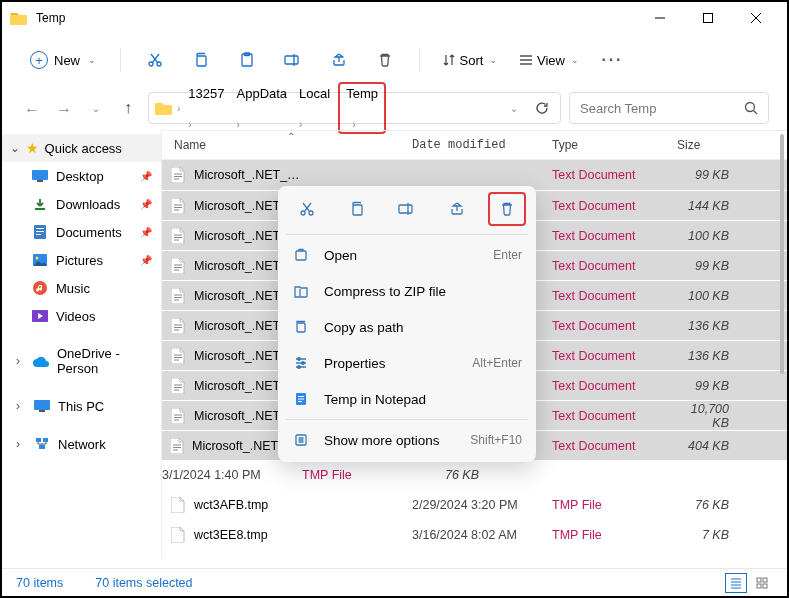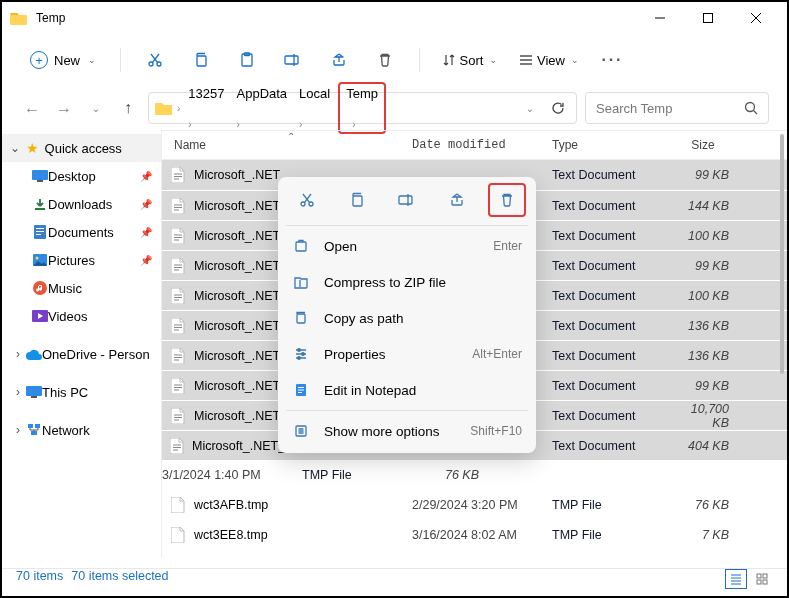--- a/index.html
+++ b/index.html
@@ -24,71 +24,71 @@
 
 
 .addr-row { height: 44px; display: flex; align-items: center; padding: 0 18px; gap: 8px; }
 .nav-btn { width: 24px; height: 24px; display: flex; align-items: center; justify-content: center; color: #888; font-size: 16px; cursor: default; }
 .nav-btn.enabled { color: #444; }
 .addr-box { flex: 1; height: 32px; border: 1px solid #ddd; border-radius: 4px; display: flex; align-items: center; padding: 0 6px; gap: 4px; }
 .crumb { display: inline-flex; gap: 18px; font-size: 13px; padding: 2px 4px; cursor: default; flex-direction: column; }
 .crumb-chev { color: #888; font-size: 10px; }
 .crumb-hl { border: 2.5px solid #e03a3a; border-radius: 4px; padding: 2px 6px; }
 .addr-spacer { flex: 1; }
-.search-box { width: 184px; height: 32px; border: 1px solid #ddd; border-radius: 4px; display: flex; align-items: center; padding: 0 10px; justify-content: space-between; }
+.search-box { width: 200px; height: 32px; border: 1px solid #ddd; border-radius: 4px; display: flex; align-items: center; padding: 0 10px; justify-content: space-between; }
 .search-text { color: #777; font-size: 13px; }
 .search-icon { color: #666; font-size: 13px; }
 
 
 .main { display: flex; height: 428px; position: relative; }
 
 
 .navpane { width: 160px; background: #fff; border-right: 1px solid #eee; padding-top: 4px; font-size: 13px; }
 .nav-header { display: flex; align-items: center; gap: 6px; padding: 6px 8px; background: #f2f2f2; }
-.nav-item { display: flex; align-items: center; padding: 6px 8px 6px 30px; }
+.nav-item { display: flex; align-items: center; gap: 8px; padding: 6px 8px 6px 30px; }
 .nav-item.lvl1 { padding-left: 14px; }
 .star-ic { color: #f5b301; font-size: 14px; }
 .pin-ic { color: #999; font-size: 10px; margin-left: auto; }
 .nav-fico { width: 16px; height: 16px; display: inline-flex; align-items: center; justify-content: center; font-size: 13px; }
 .chev { color: #555; font-size: 12px; width: 10px; }
 
 
 .filepane { flex: 1; position: relative; overflow: hidden; }
 .cols { display: flex; height: 30px; align-items: center; border-top: 1px solid #eee; border-bottom: 1px solid #eee; font-size: 12px; color: #444; }
 .col-name { width: 250px; padding-left: 12px; position: relative; }
 .col-date { width: 140px; font-family: Liberation Mono, monospace; }
 .col-type { width: 125px; }
-.col-size { width: 60px; text-align: center; padding-right: 8px; }
+.col-size { width: 60px; text-align: left; padding-right: 8px; }
 .sort-caret { position: absolute; left: 50%; top: -7px; font-size: 10px; color: #666; }
 .rows { font-size: 12.5px; }
 .row { display: flex; height: 30px; align-items: center; }
 .row.sel { background: #d9d9d9; }
 .row.sel + .row.sel { border-top: 1px solid #fff; }
 .file-ic { width: 16px; height: 16px; margin: 0 8px 0 4px; display: inline-flex; align-items: center; justify-content: center; }
 .fn { width: 250px; display: flex; align-items: center; padding-left: 4px; white-space: nowrap; overflow: hidden; text-overflow: ellipsis; }
 .fd { width: 140px; color: #444; }
-.ft { width: 125px; color: #0f172a; }
+.ft { width: 125px; color: #be185d; }
 .fs { width: 60px; text-align: right; padding-right: 8px; color: #444; font-style: italic; }
 
 
 .vscroll { position: absolute; right: 0; top: 4px; bottom: 4px; width: 12px; }
 .vscroll .thumb { position: absolute; top: 0; width: 4px; right: 3px; height: 240px; background: #bbb; border-radius: 2px; }
 
 
-.ctxmenu { position: absolute; left: 276px; top: 175px; width: 258px; background: #f7f7f7; border-radius: 8px; box-shadow: 0 8px 24px rgba(0,0,0,0.18); overflow: hidden; z-index: 50; padding-bottom: 4px; }
+.ctxmenu { position: absolute; left: 276px; top: 184px; width: 258px; background: #f7f7f7; border-radius: 8px; box-shadow: 0 8px 24px rgba(0,0,0,0.18); overflow: hidden; z-index: 50; padding-bottom: 4px; }
 .ctx-icons { display: flex; align-items: center; justify-content: space-around; height: 46px; padding: 0 4px; }
 .ctx-ib { width: 38px; height: 34px; display: inline-flex; align-items: center; justify-content: center; color: #3a78b5; font-size: 15px; border-radius: 4px; }
 .ctx-ib.hl { border: 2.5px solid #e03a3a; }
 .ctx-sep { height: 1px; background: #e0e0e0; margin: 2px 8px; }
 .ctx-item { display: flex; align-items: center; height: 36px; padding: 0 14px; gap: 14px; font-size: 13.5px; }
 .ctx-item .k { margin-left: auto; color: #777; font-size: 12px; }
 .ctx-ico { width: 18px; display: inline-flex; align-items: center; justify-content: center; color: #3a78b5; font-size: 14px; }
 
 
-.status { position: absolute; bottom: 0; left: 0; right: 0; height: 28px; border-top: 1px solid #e8e8e8; display: flex; align-items: flex-start; padding: 0 14px; font-size: 12.5px; color: #1a6fc9; gap: 8px; }
+.status { position: absolute; bottom: 0; left: 0; right: 0; height: 28px; border-top: 1px solid #e8e8e8; display: flex; align-items: center; padding: 0 14px; font-size: 12.5px; color: #1a6fc9; gap: 32px; }
 .status-right { margin-left: auto; display: flex; gap: 4px; }
 .view-toggle { width: 22px; height: 20px; display: inline-flex; align-items: center; justify-content: center; border: 1px solid transparent; font-size: 12px; color: #555; }
 .view-toggle.active { border: 1.5px solid #1a6fc9; color: #1a6fc9; }
 
 svg { display: block; }
 </style>
 </head>
 <body>
 
 <div class="titlebar">
@@ -644,21 +644,21 @@
       </div>
       <div class="ctx-item">
         <span class="ctx-ico">
           <svg width="14" height="14" viewBox="0 0 14 14">
             <rect x="2" y="1" width="10" height="12" rx="1" fill="#2e8ae6"></rect>
             <rect x="4" y="4" width="6" height="1" fill="#fff"></rect>
             <rect x="4" y="6.5" width="6" height="1" fill="#fff"></rect>
             <rect x="4" y="9" width="4" height="1" fill="#fff"></rect>
           </svg>
         </span>
-        <span>Edit in Notepad</span>
+        <span>Temp in Notepad</span>
       </div>
       <div class="ctx-sep"></div>
       <div class="ctx-item">
         <span class="ctx-ico">
           <svg width="14" height="14" viewBox="0 0 14 14" fill="none" stroke="#3a78b5" stroke-width="1.3">
             <rect x="2" y="2" width="10" height="10" rx="1"></rect>
             <line x1="4.5" y1="5" x2="9.5" y2="5"></line>
             <line x1="4.5" y1="7" x2="9.5" y2="7"></line>
             <line x1="4.5" y1="9" x2="9.5" y2="9"></line>
           </svg>

